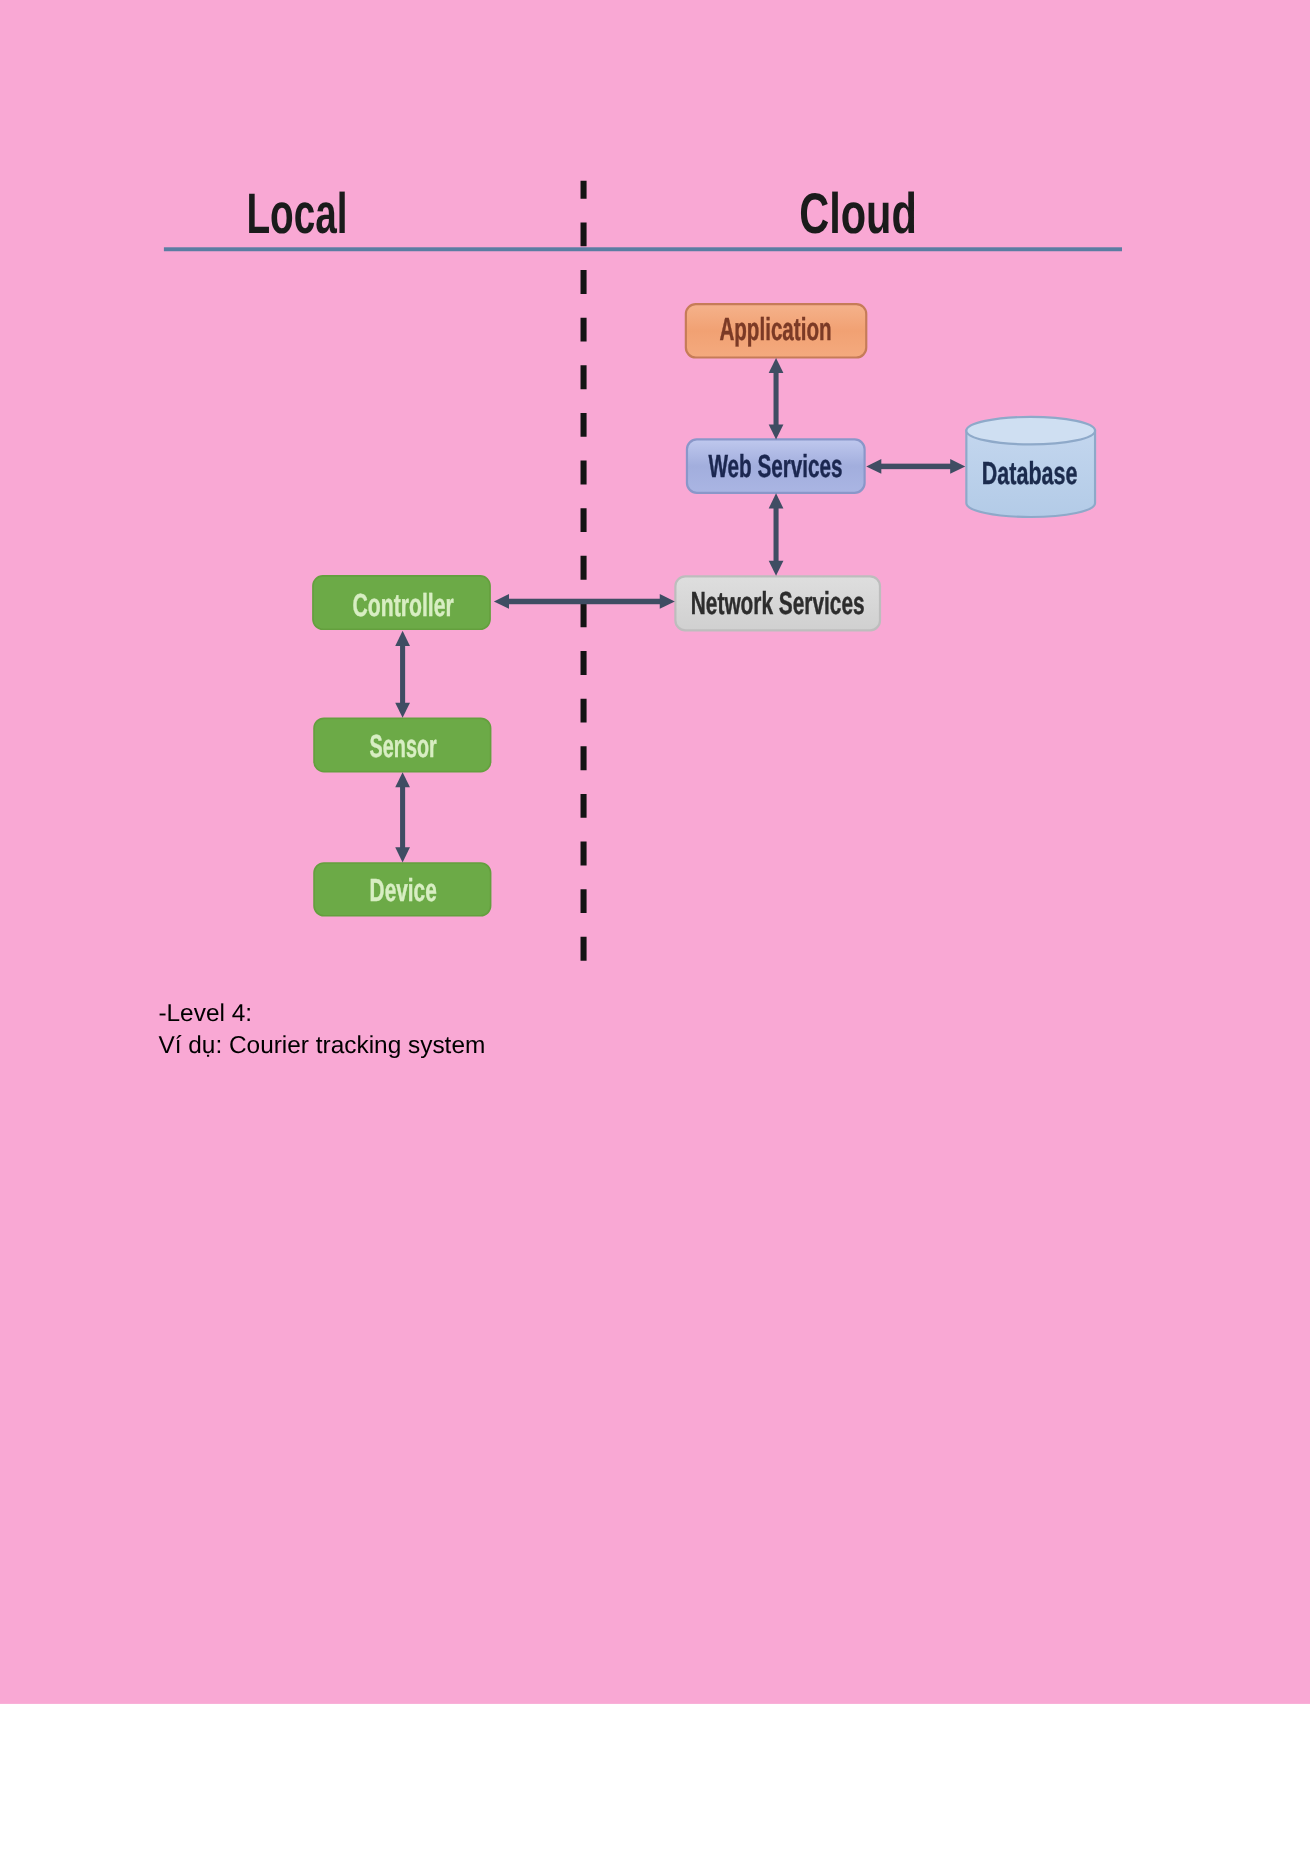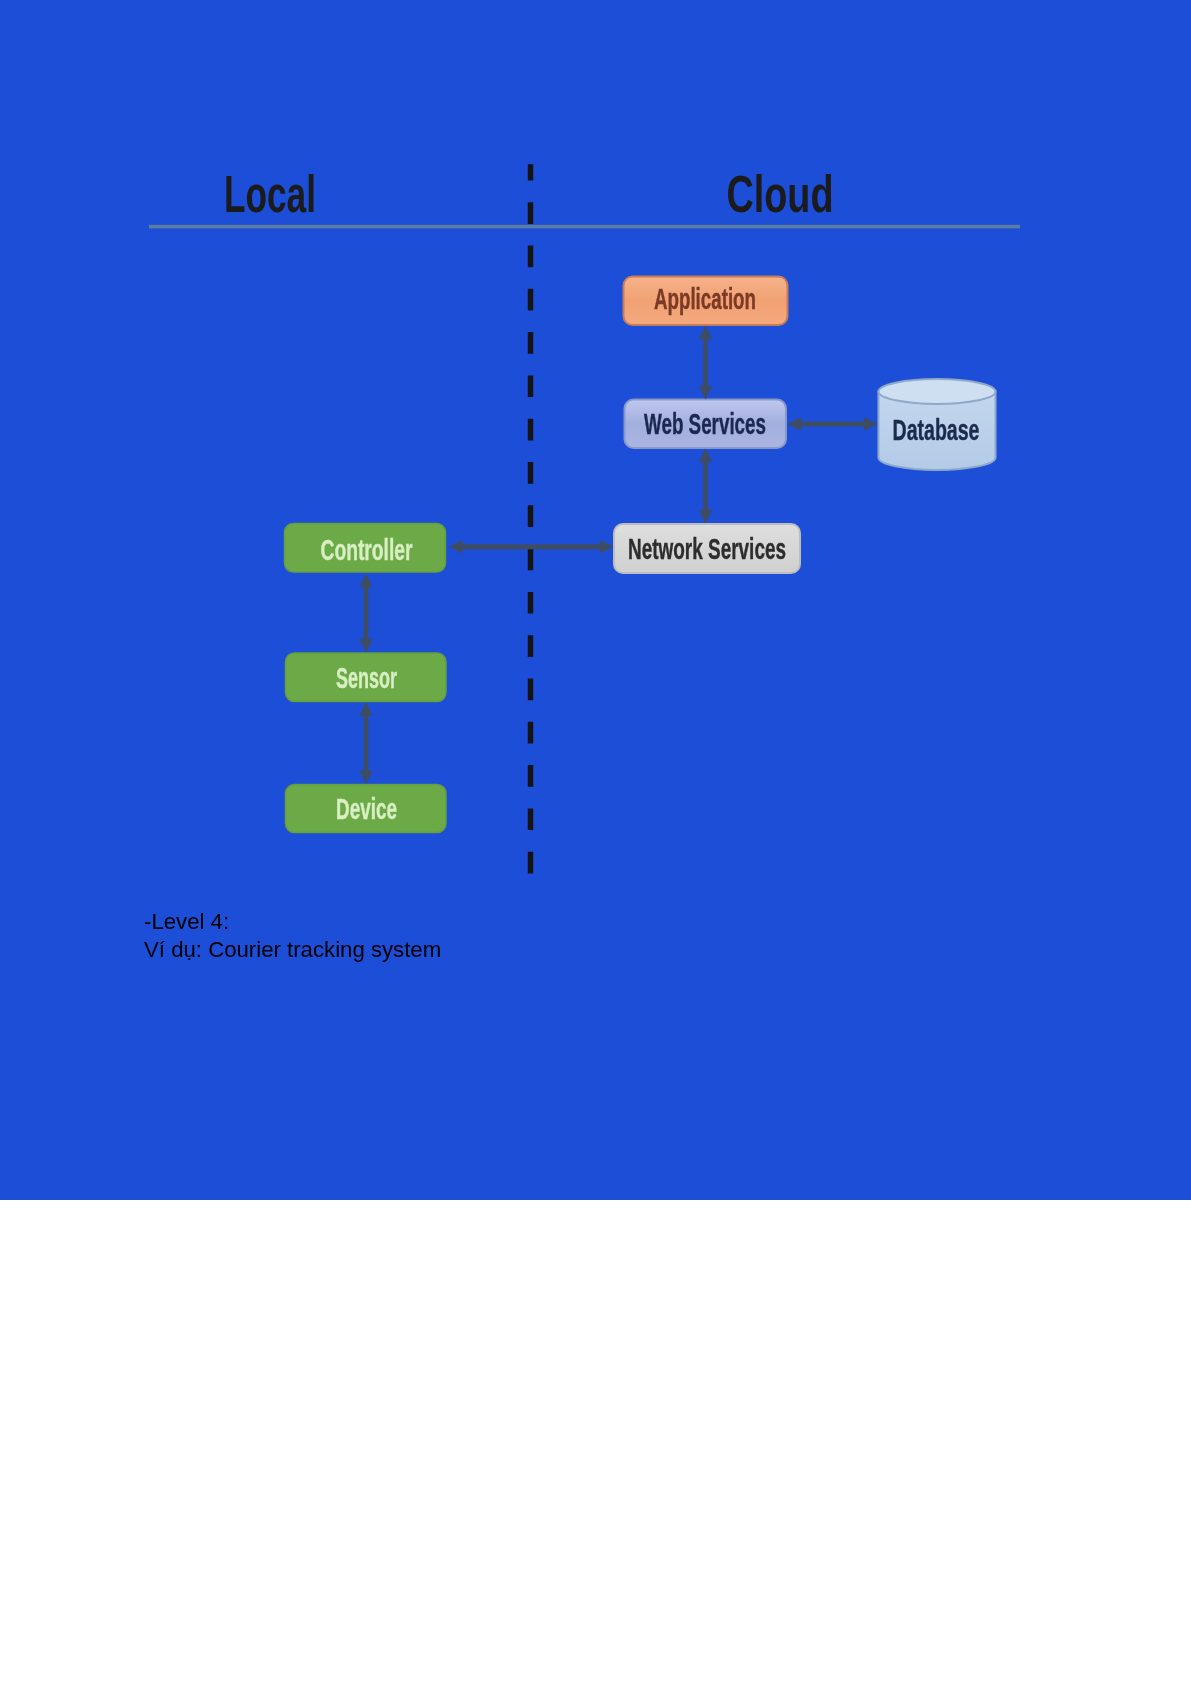--- a/index.html
+++ b/index.html
@@ -1,16 +1,16 @@
 <!DOCTYPE html>
 <html><head>
 <meta charset="utf-8">
 <style>
   html,body{margin:0;padding:0;background:#ffffff;}
-  #page{position:relative;width:1191px;height:1200px;background:#1d4ed8;overflow:hidden;
+  #page{position:relative;width:1191px;height:1549px;background:#f9a8d4;overflow:hidden;
         font-family:"Liberation Sans", sans-serif;}
   svg text{font-family:"Liberation Sans", sans-serif;}
 </style>
 </head>
 <body>
 <div id="page">
 <svg width="1191" height="1685" viewBox="0 0 1191 1685" xmlns="http://www.w3.org/2000/svg">
   <defs>
     <linearGradient id="gApp" x1="0" y1="0" x2="0" y2="1">
       <stop offset="0" stop-color="#f5b28b"></stop>

